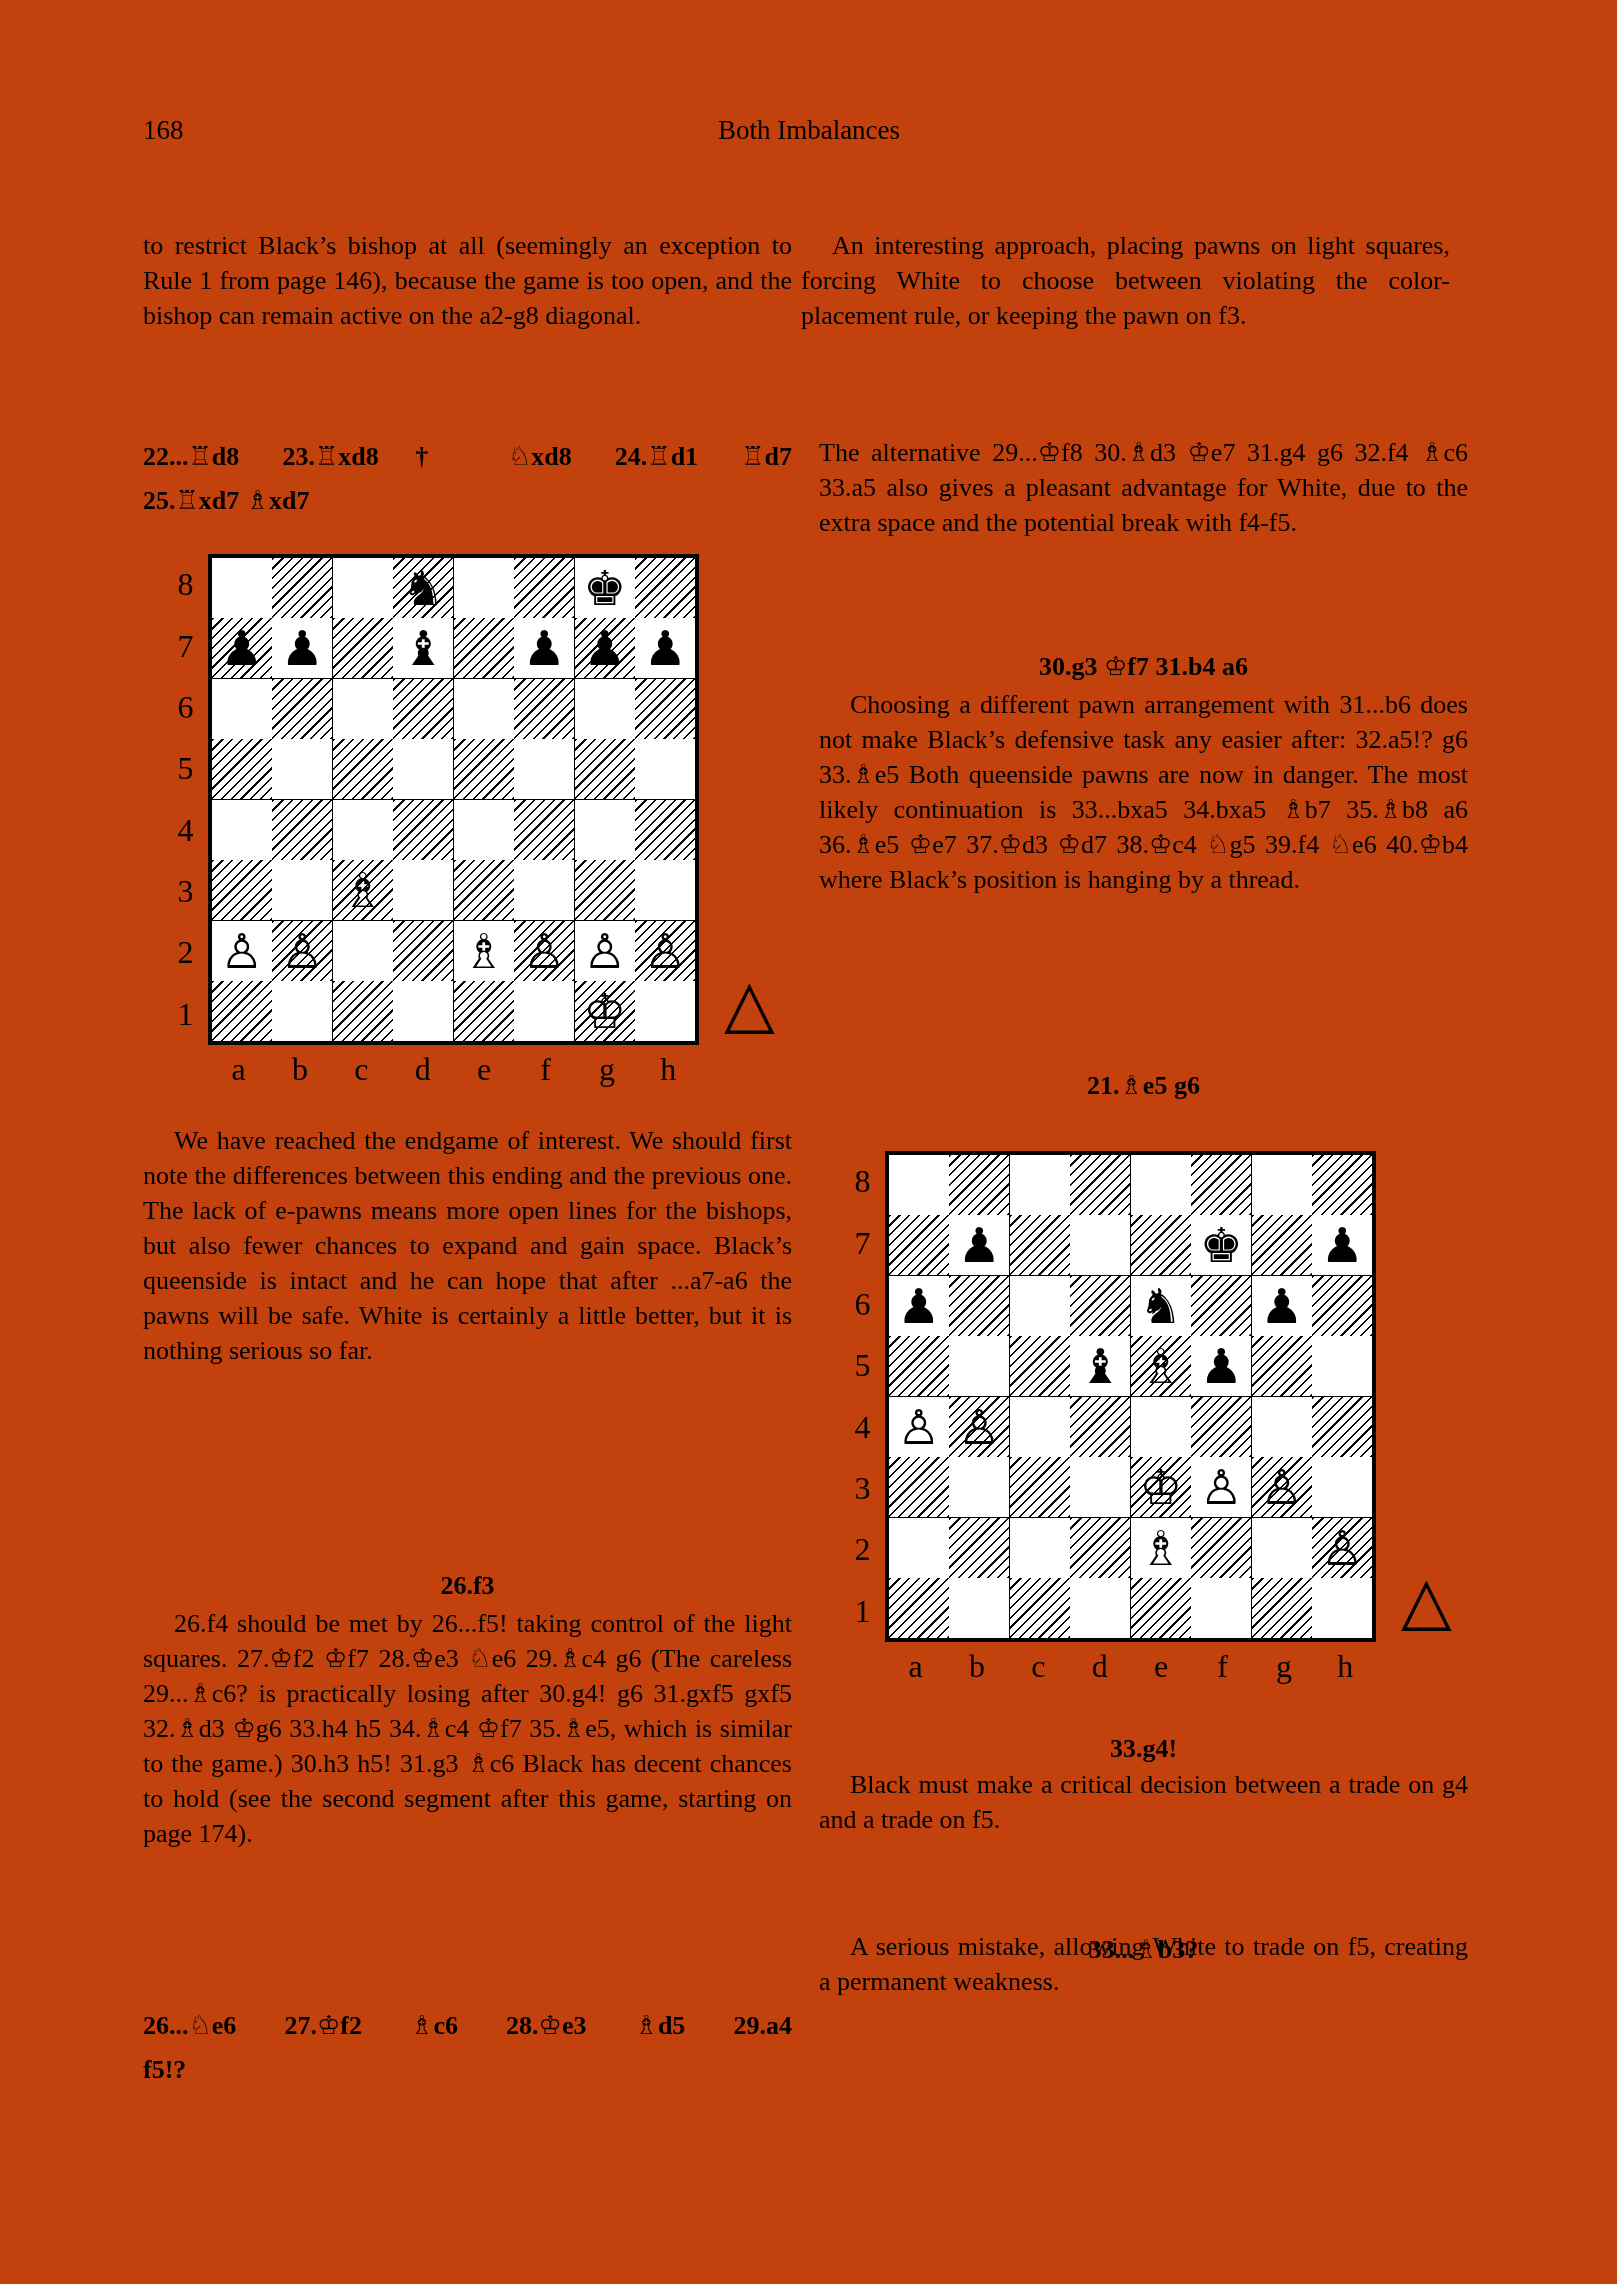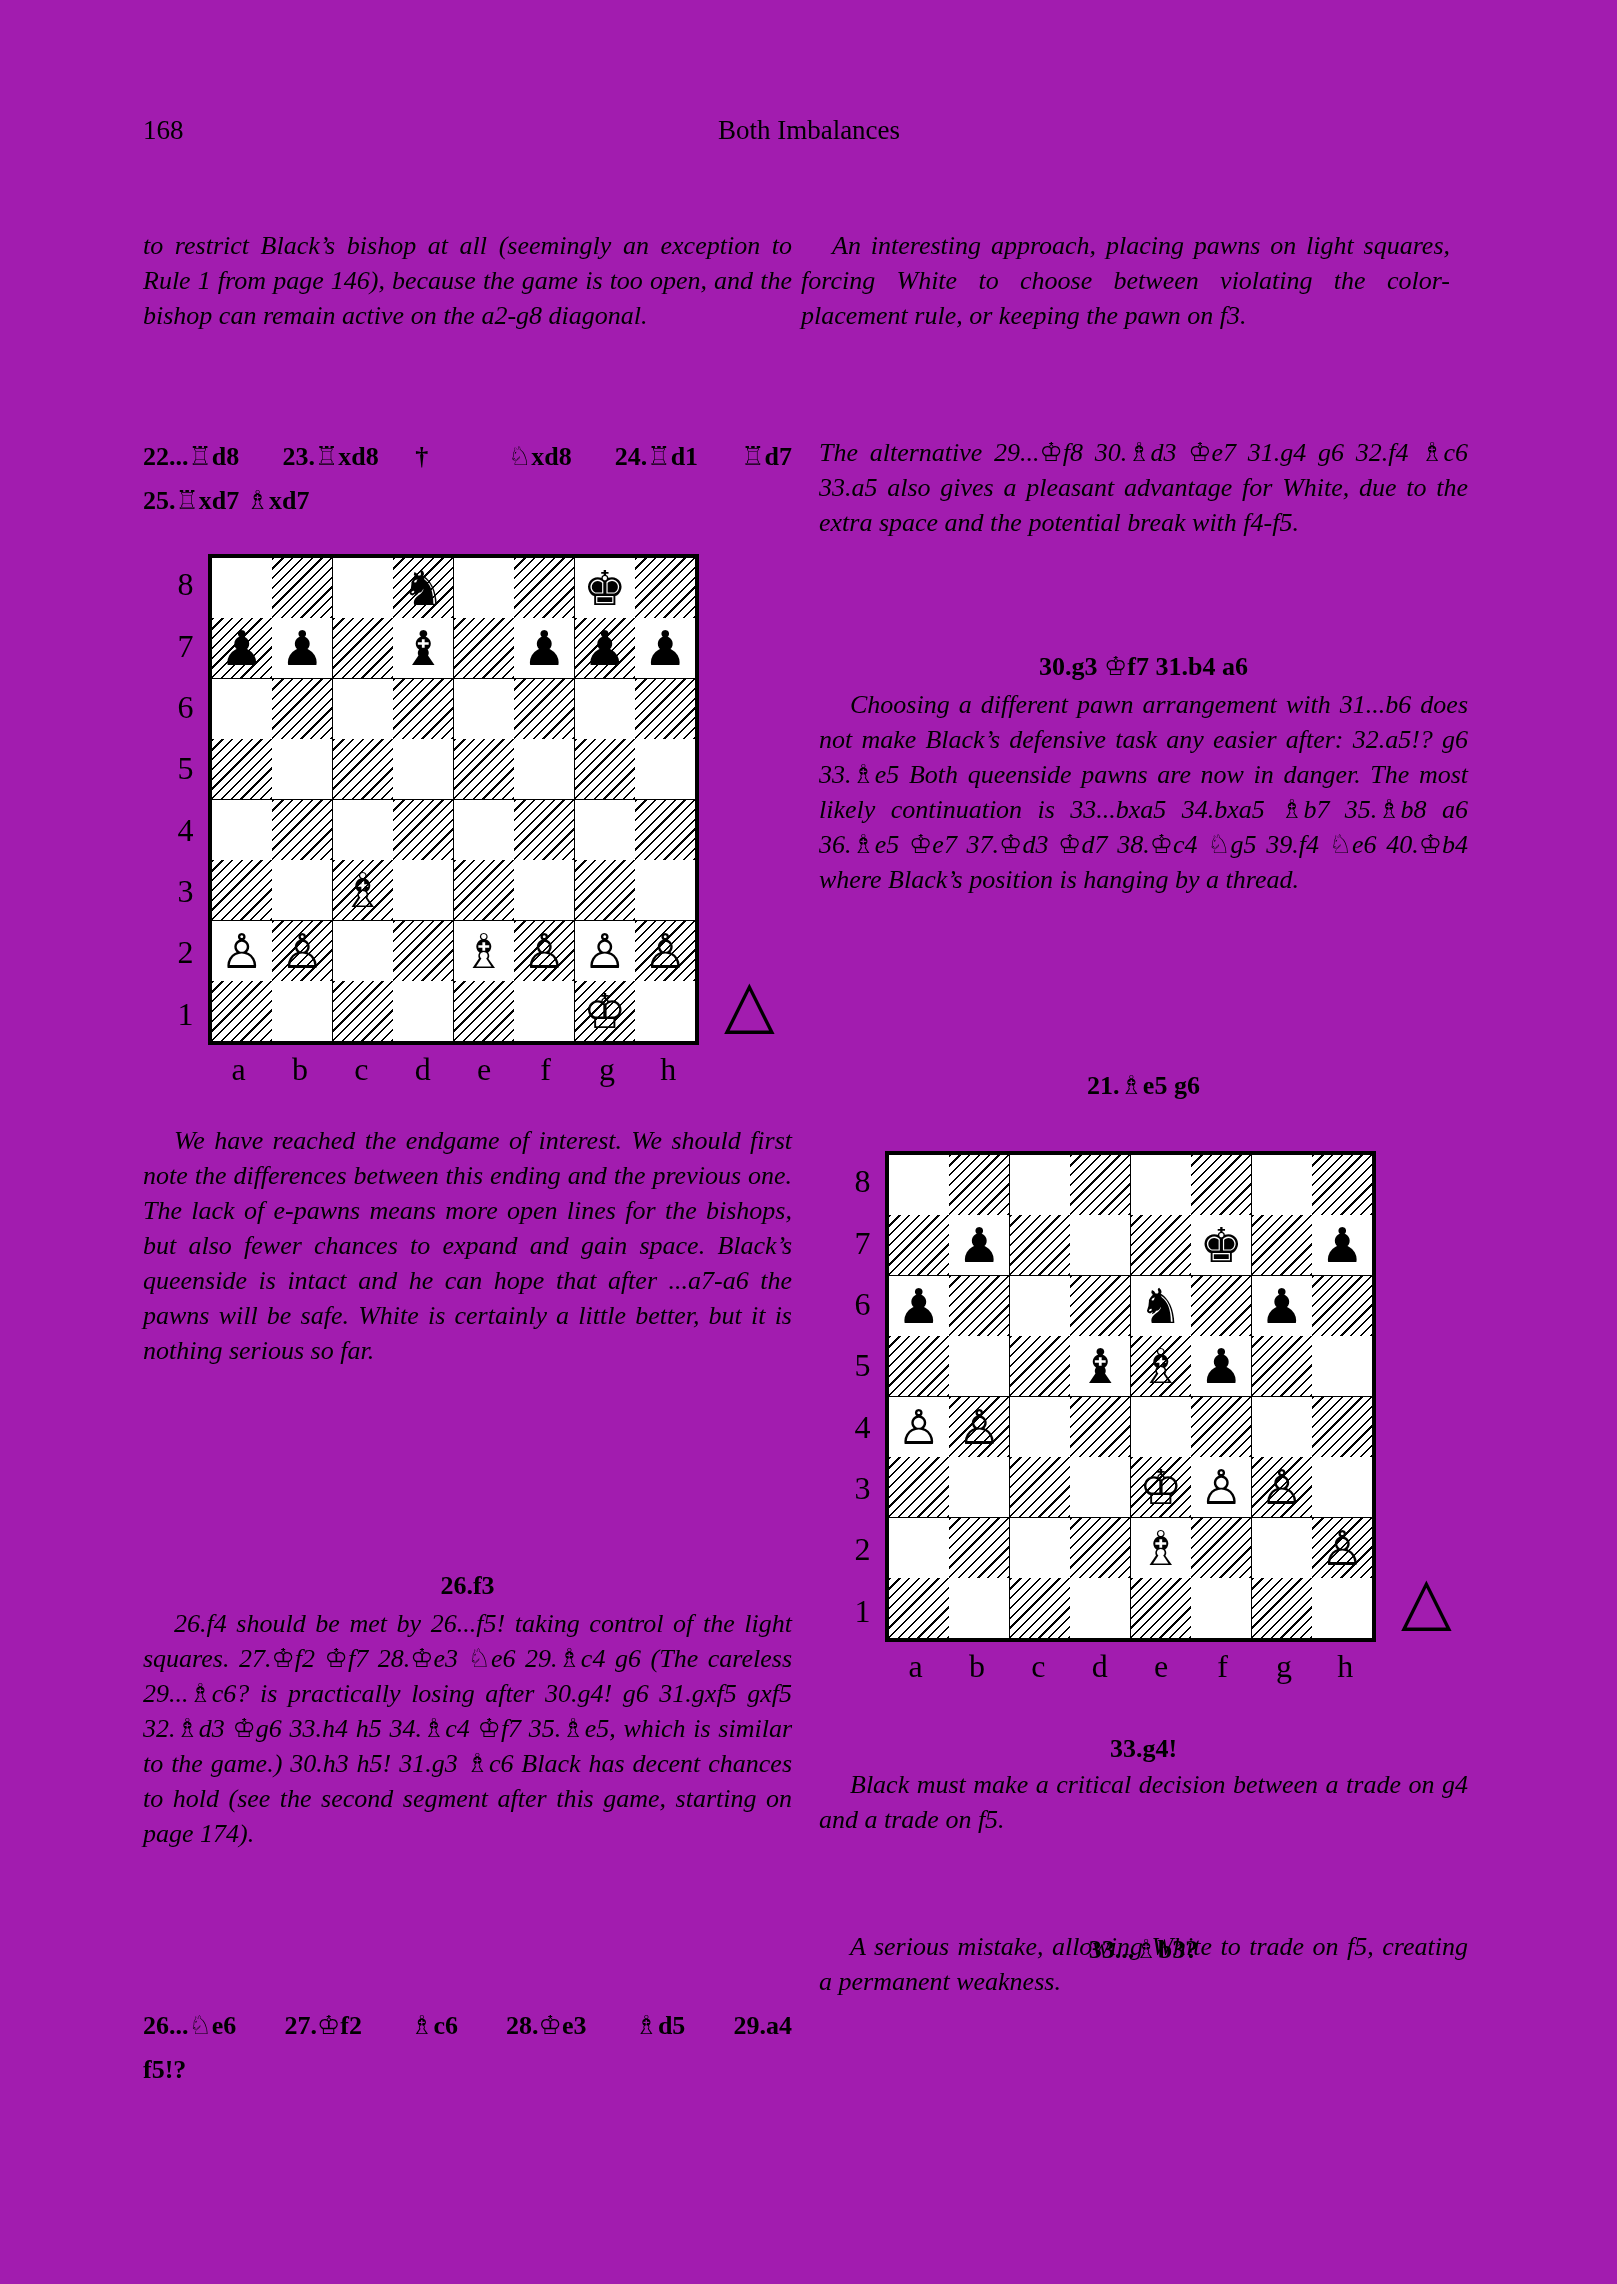--- a/index.html
+++ b/index.html
@@ -1,28 +1,28 @@
 <!DOCTYPE html>
 <html style="font-size:13px"><head>
 <meta charset="utf-8">
 <title>Chess Imbalances — p.168</title>
 <style>
   html,body{margin:0;padding:0;background:#e8e8e8;}
   .page{
     position:relative;
     width:1618px;height:2284px;
-    background:#a21caf;
+    background:#c2410c;
     color:#000;
     font-family:"Liberation Serif","DejaVu Serif","DejaVu Sans",serif;
     overflow:hidden;
   }
   .hdr{position:absolute;font-size:27px;line-height:32px;}
   .hdr-title{left:0;right:0;text-align:center;}
   .block{position:absolute;font-size:26px;line-height:35px;}
-  .para{text-align:justify;font-style:italic;}
+  .para{text-align:justify;}
   .indent{text-indent:31px;}
   .heading{font-weight:bold;text-align:center;}
   .moves{font-weight:bold;line-height:44px;}
   .jlast{text-align:justify;text-align-last:justify;}
   
   .diagram{position:absolute;width:629px;height:548px;}
   .rank-labels{
     position:absolute;left:0;top:0;width:35px;height:491px;
     display:flex;flex-direction:column;
   }

